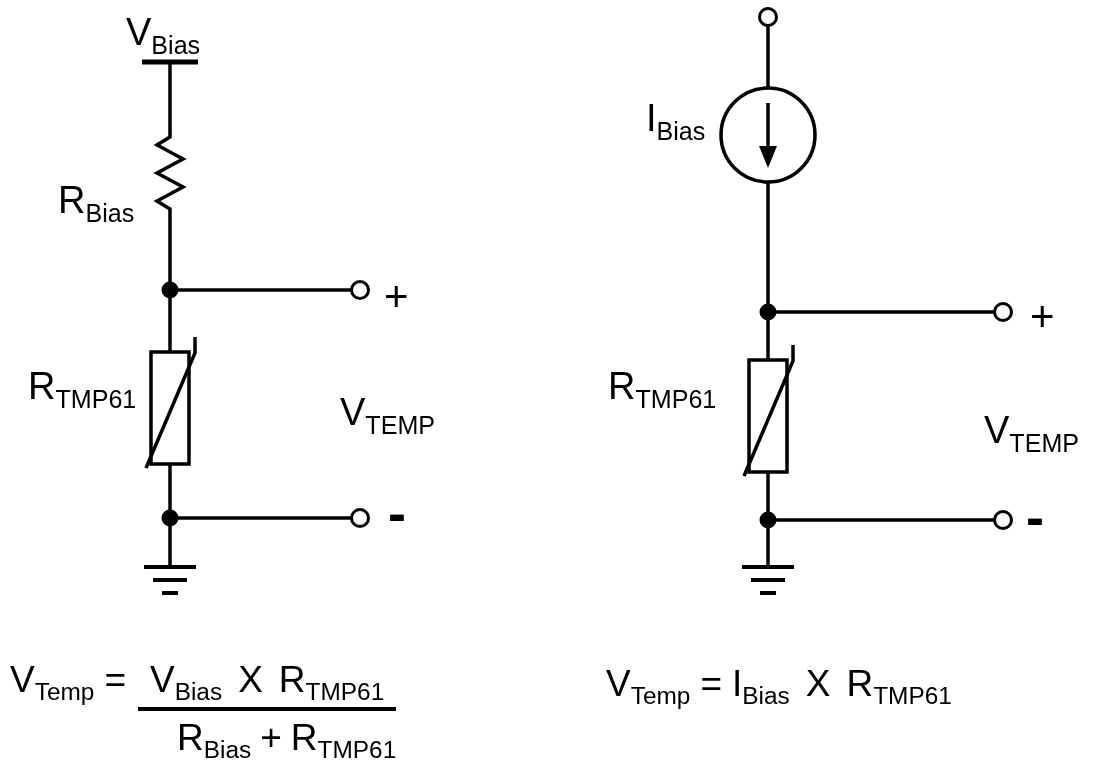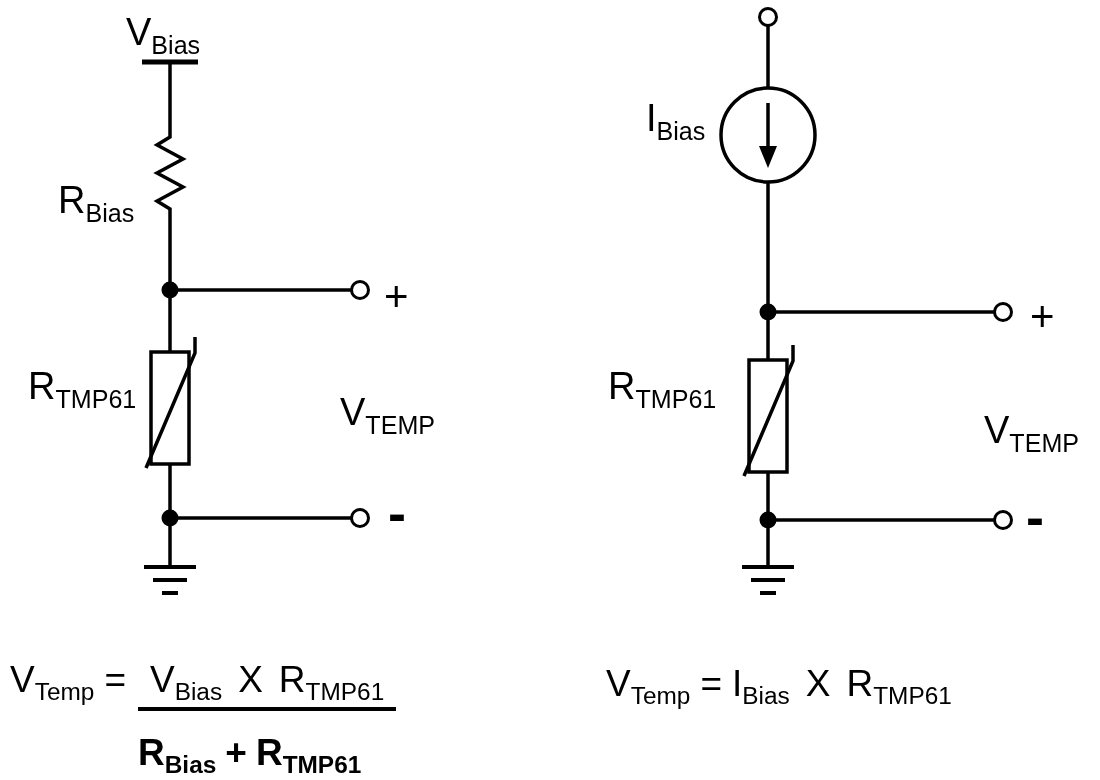--- a/index.html
+++ b/index.html
@@ -30,23 +30,23 @@
     display: flex;
     align-items: flex-start;
     font-size: 37px;
     line-height: 1.2;
     white-space: nowrap;
     color: #000;
   }
   .formula .eq { padding: 0 10px; }
   .formula .op { padding: 0 16px; }
   .formula .op-plus { padding: 0 9px; }
-  .frac { display: inline-flex; flex-direction: column; align-items: flex-start; margin-left: 2px; }
+  .frac { display: inline-flex; flex-direction: column; align-items: flex-end; margin-left: 2px; }
   .frac .num { padding: 0 12px 5px 12px; border-bottom: 4px solid #000; }
-  .frac .den { padding-top: 20px; font-weight: bold; }
+  .frac .den { padding-top: 5px; }
 </style>
 </head>
 <body>
 
 <div class="canvas">
 
   <svg class="schematic" width="1100" height="780" viewBox="0 0 1100 780">
 
     <g stroke="#000000" fill="none" stroke-width="3.5">
       <line x1="142" y1="62" x2="198" y2="62" stroke-width="5"></line>

